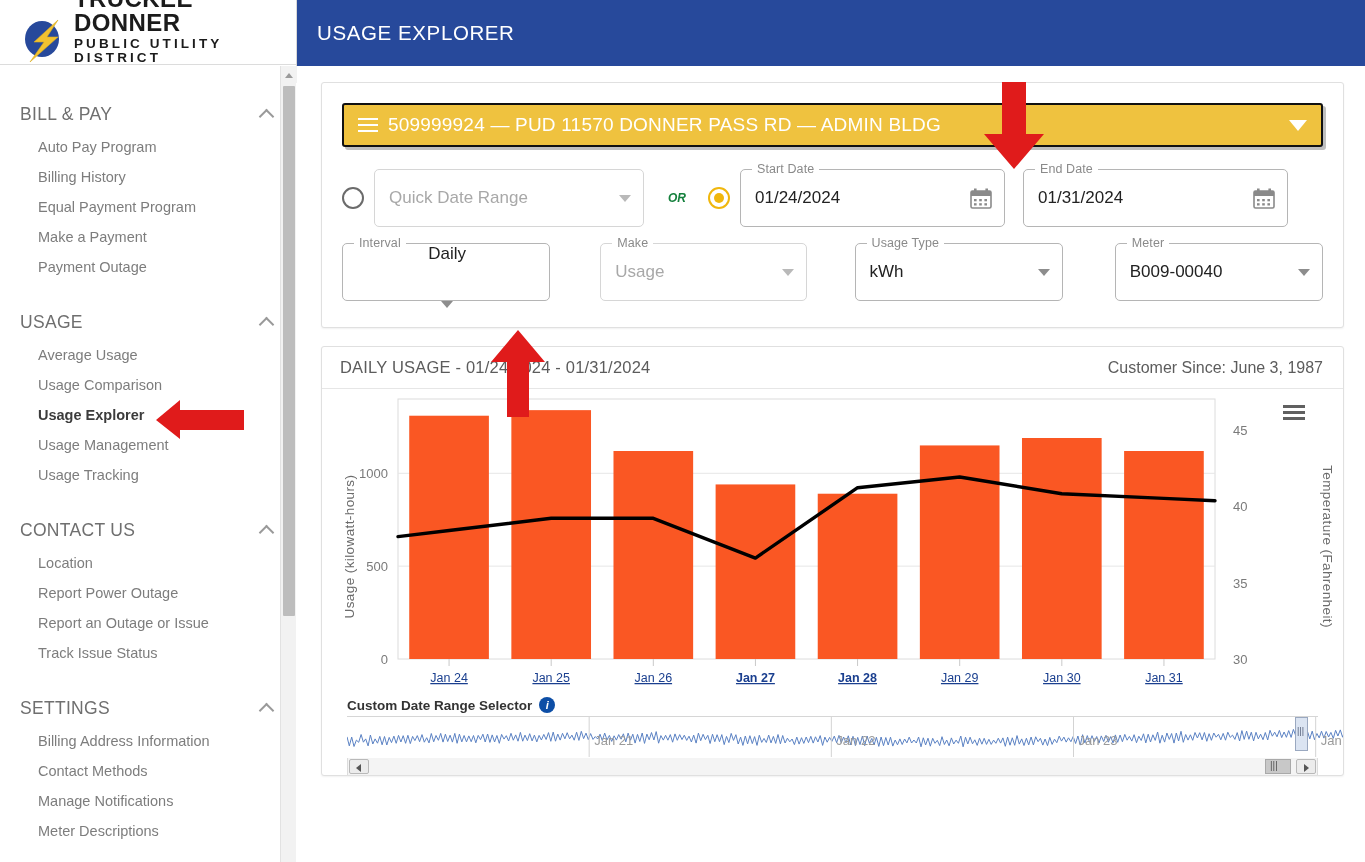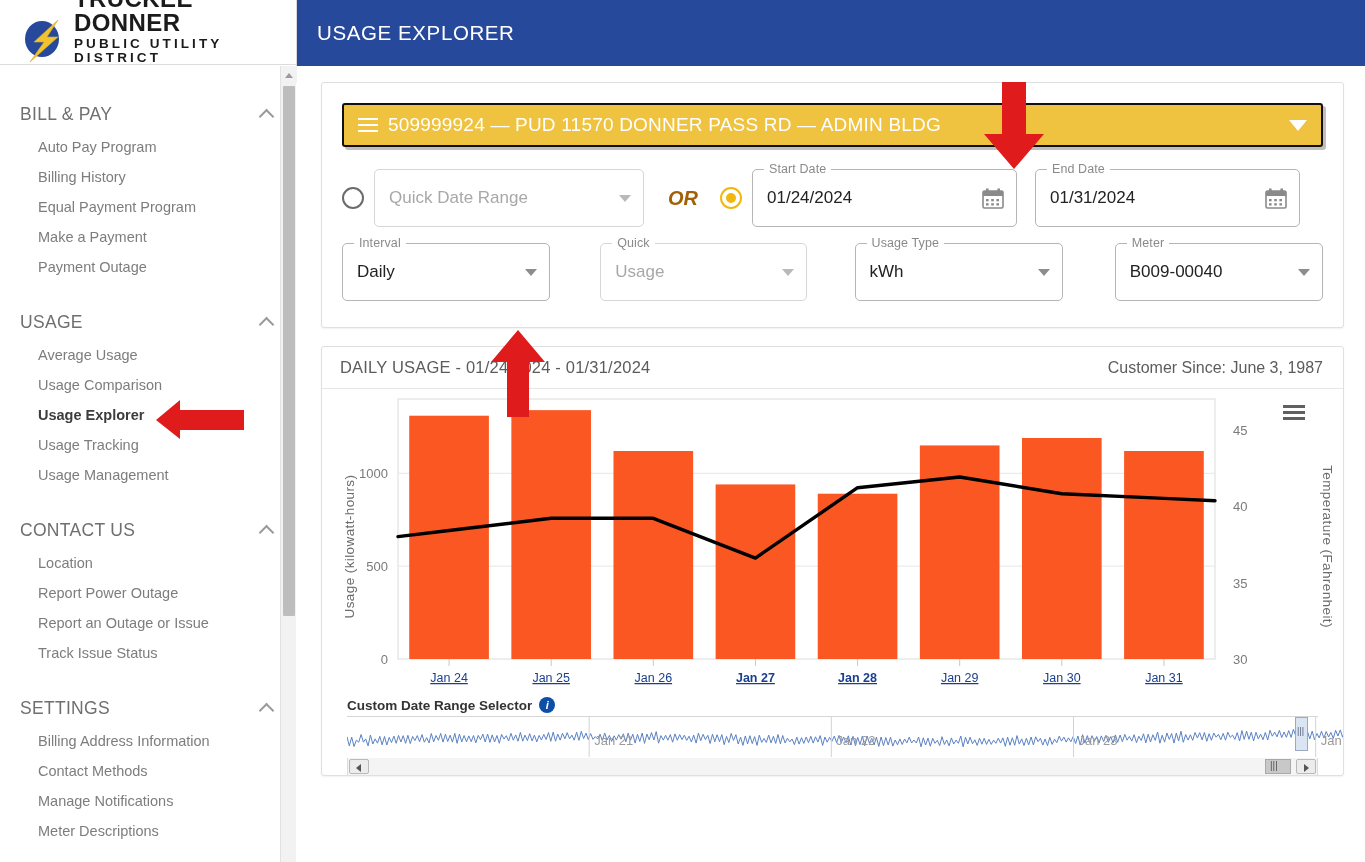--- a/index.html
+++ b/index.html
@@ -144,25 +144,25 @@
   .field .val { font-size:17px; color:#222; flex:1; white-space:nowrap; }
   .field .val.ph { color:#a8a8a8; }
   .caret-sm {
     width:0;height:0;border-left:6px solid transparent;border-right:6px solid transparent;
     border-top:7px solid #8d8d8d; flex:none;
   }
   .caret-sm.light { border-top-color:#b9b9b9; }
   .cal-ico { width:22px;height:21px;flex:none; }
 
   #f-quick { width:270px; }
-  #or-text { font-style:italic; font-weight:bold; font-size:20px; color:#a16207;
+  #or-text { font-style:italic; font-weight:bold; font-size:12px; color:#15803d;
              margin:0 22px 0 24px; }
   #f-start { width:265px; }
   #f-end   { width:265px; margin-left:18px; }
-  #f-interval { width:210px; }
+  #f-interval { width:210px;flex-direction:column; }
   #f-type     { width:208px; margin-left:50px; }
   #f-usagetype{ width:210px; margin-left:48px; }
   #f-meter    { width:210px; margin-left:52px; }
 
   
   #chart-card { margin-top:18px; height:430px; position:relative; overflow:hidden; }
   #chart-head {
     height:42px; border-bottom:1px solid #e6e6e6;
     display:flex; align-items:center; justify-content:space-between;
     padding:0 20px 0 18px;
@@ -265,22 +265,22 @@
 
       <div class="nav-gap"></div>
 
       <div class="nav-group-head">
         <span class="nav-group-title">USAGE</span>
         <span class="chev"></span>
       </div>
       <div class="nav-item">Average Usage</div>
       <div class="nav-item">Usage Comparison</div>
       <div class="nav-item active">Usage Explorer</div>
+      <div class="nav-item">Usage Management</div>
       <div class="nav-item">Usage Tracking</div>
-      <div class="nav-item">Usage Management</div>
 
       <div class="nav-gap"></div>
 
       <div class="nav-group-head">
         <span class="nav-group-title">CONTACT US</span>
         <span class="chev"></span>
       </div>
       <div class="nav-item">Location</div>
       <div class="nav-item">Report Power Outage</div>
       <div class="nav-item">Report an Outage or Issue</div>
@@ -380,21 +380,21 @@
     </div>
 
     <div id="row2">
       <div class="field strong" id="f-interval">
         <span class="lbl">Interval</span>
         <span class="val">Daily</span>
         <span class="caret-sm"></span>
       </div>
 
       <div class="field" id="f-type">
-        <span class="lbl">Quick</span>
+        <span class="lbl">Make</span>
         <span class="val ph">Usage</span>
         <span class="caret-sm light"></span>
       </div>
 
       <div class="field strong" id="f-usagetype">
         <span class="lbl">Usage Type</span>
         <span class="val">kWh</span>
         <span class="caret-sm"></span>
       </div>
 

